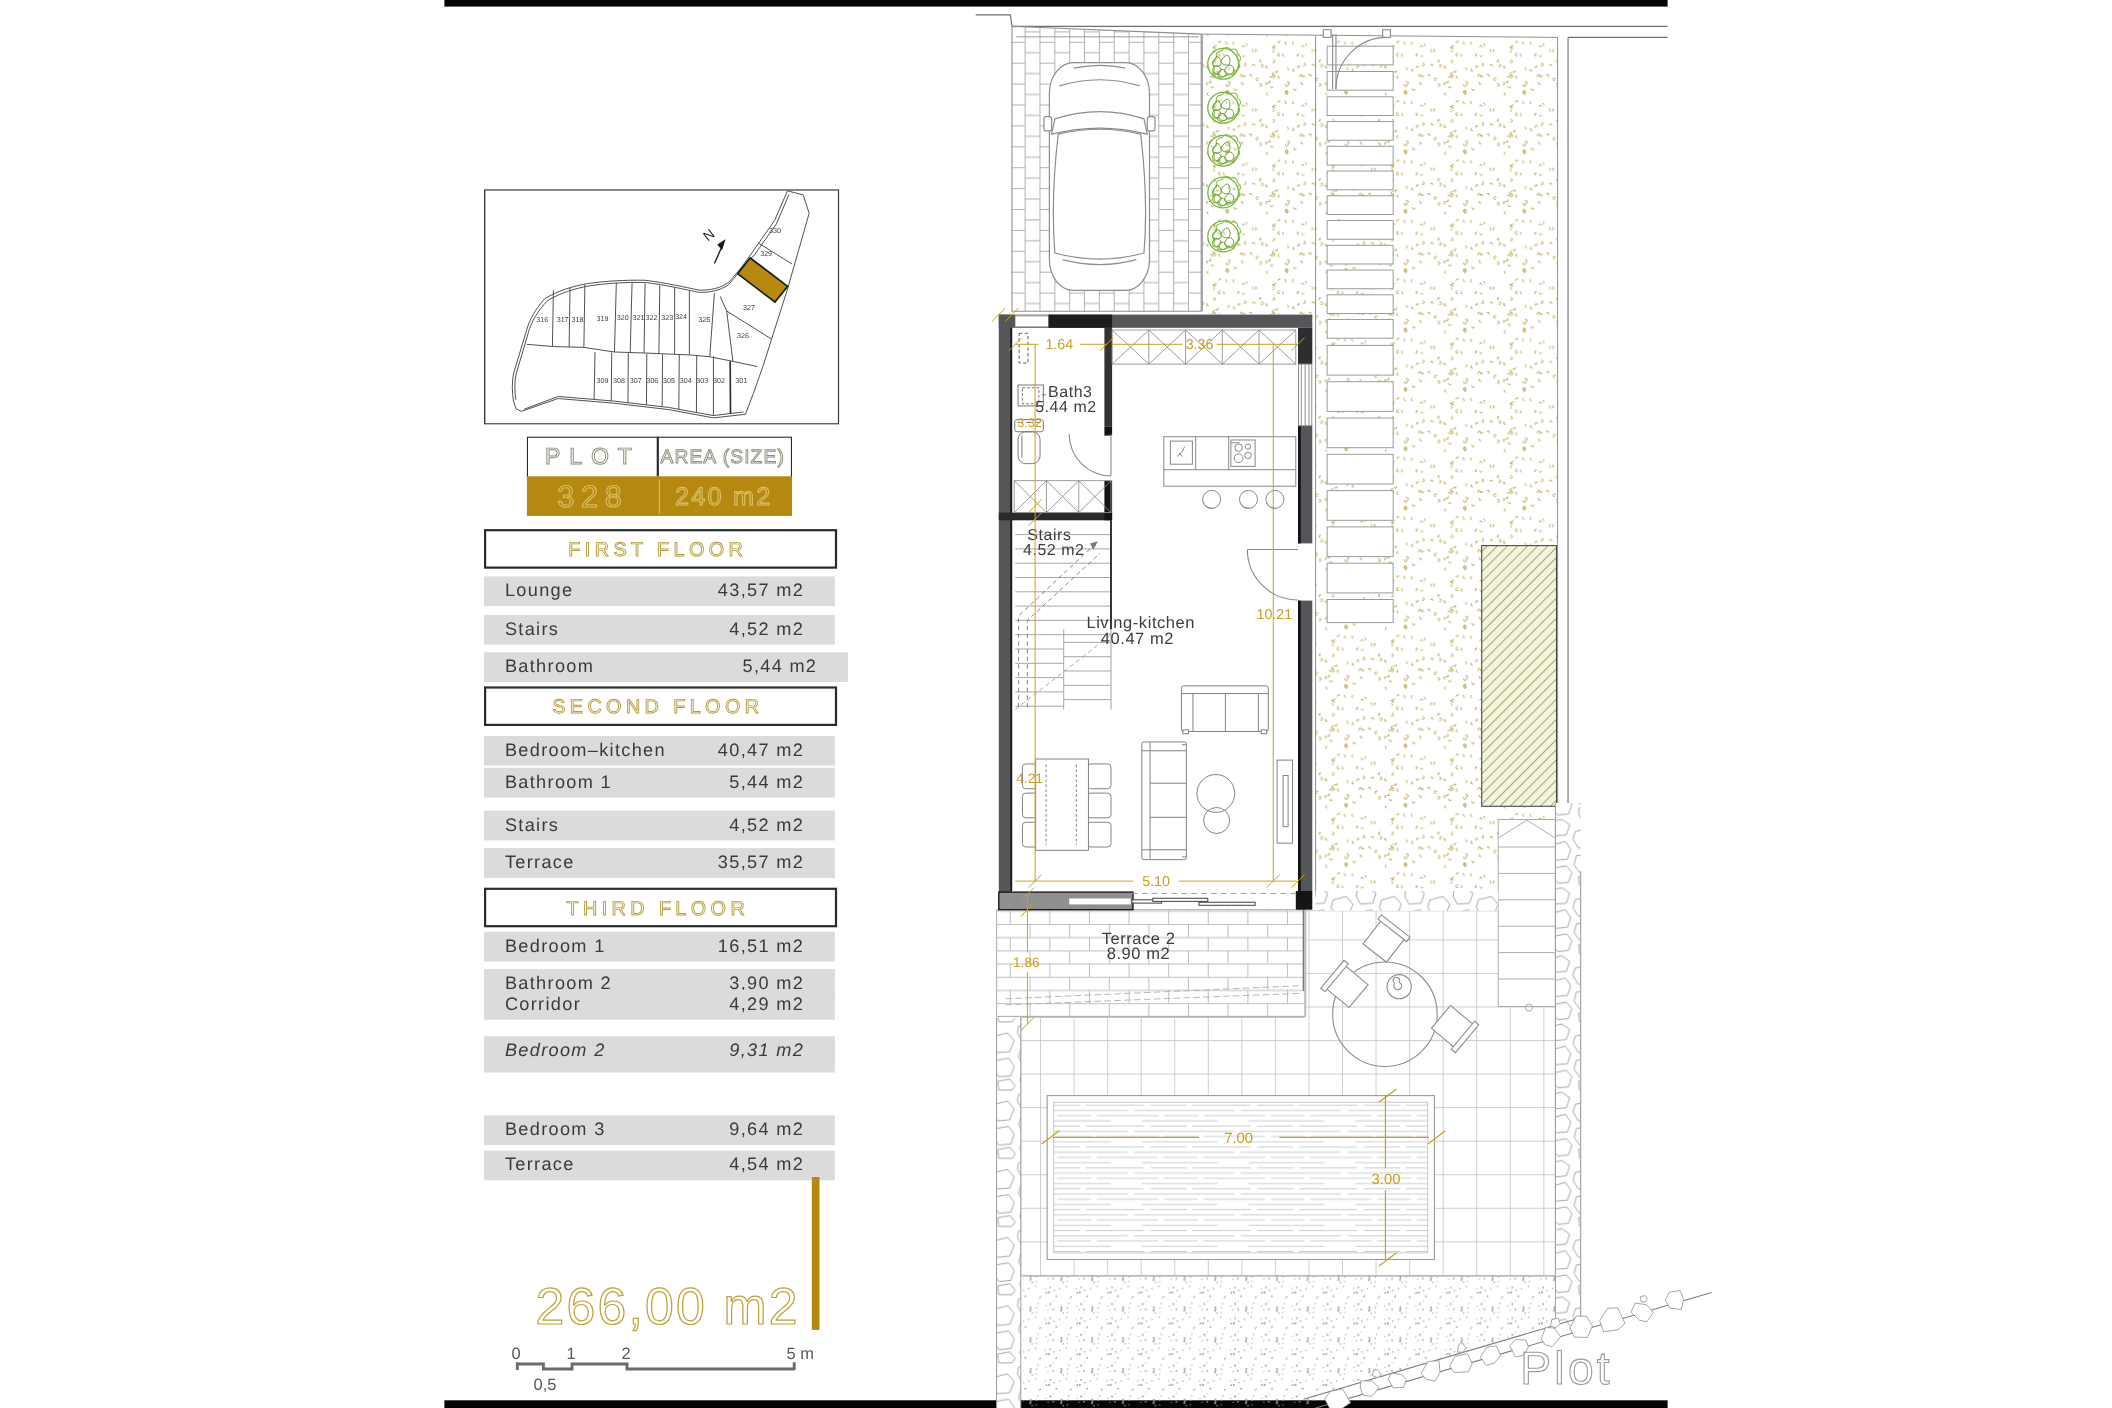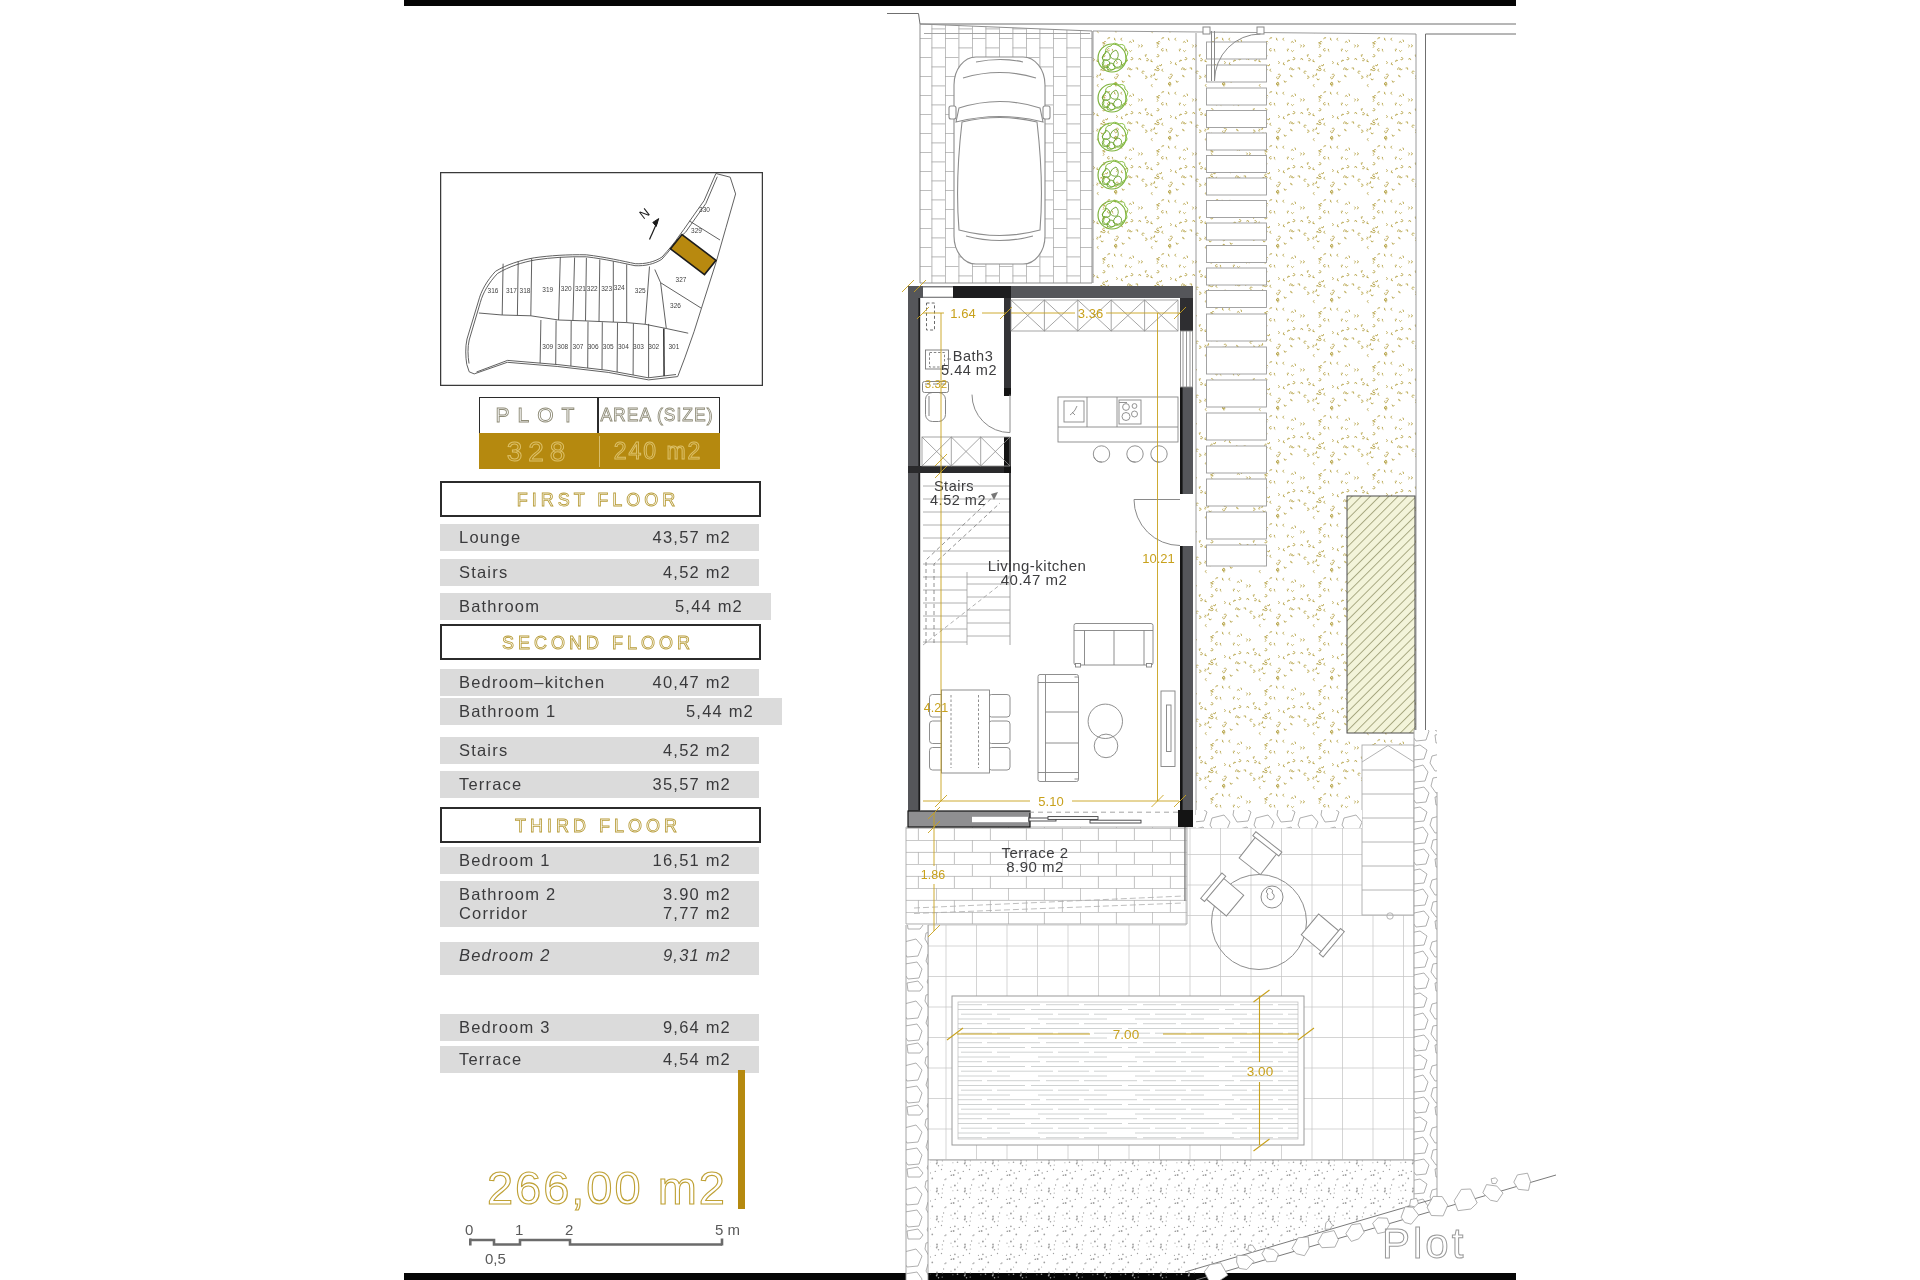--- a/index.html
+++ b/index.html
@@ -126,21 +126,21 @@
 <div class="fhead" style="top:624px;"></div>
 <svg class="abs" style="left:440px;top:624px;" width="317" height="36">
       <text x="158" y="24.5" text-anchor="middle" font-size="18" letter-spacing="4" fill="none" stroke="#b89d3a" stroke-width="0.85" style="font-family:'Liberation Sans',sans-serif">SECOND FLOOR</text>
     </svg>
 
 <div class="row" style="top:668.5px;">
       <span class="n">Bedroom–kitchen</span>
       <span class="v">40,47 m2</span>
     </div>
 
-<div class="row" style="top:698px;padding-left:23px;">
+<div class="row" style="top:698px;">
       <span class="n">Bathroom 1</span>
       <span class="v">5,44 m2</span>
     </div>
 
 <div class="row" style="top:736.5px;">
       <span class="n">Stairs</span>
       <span class="v">4,52 m2</span>
     </div>
 
 <div class="row" style="top:770.5px;">
@@ -158,21 +158,21 @@
       <span class="v">16,51 m2</span>
     </div>
 
 <div class="row" style="top:881px;">
       <span class="n">Bathroom 2</span>
       <span class="v">3,90 m2</span>
     </div>
 
 <div class="row" style="top:900px;text-decoration:underline;">
       <span class="n">Corridor</span>
-      <span class="v">7,77 m2</span>
+      <span class="v">4,29 m2</span>
     </div>
 
 <div class="row" style="top:948px;">
       <span class="n">Bathroom 2</span>
       <span class="v">3,60 m2</span>
     </div>
 
 <div class="row" style="top:942px;font-style:italic;">
       <span class="n">Bedroom 2</span>
       <span class="v">9,31 m2</span>

